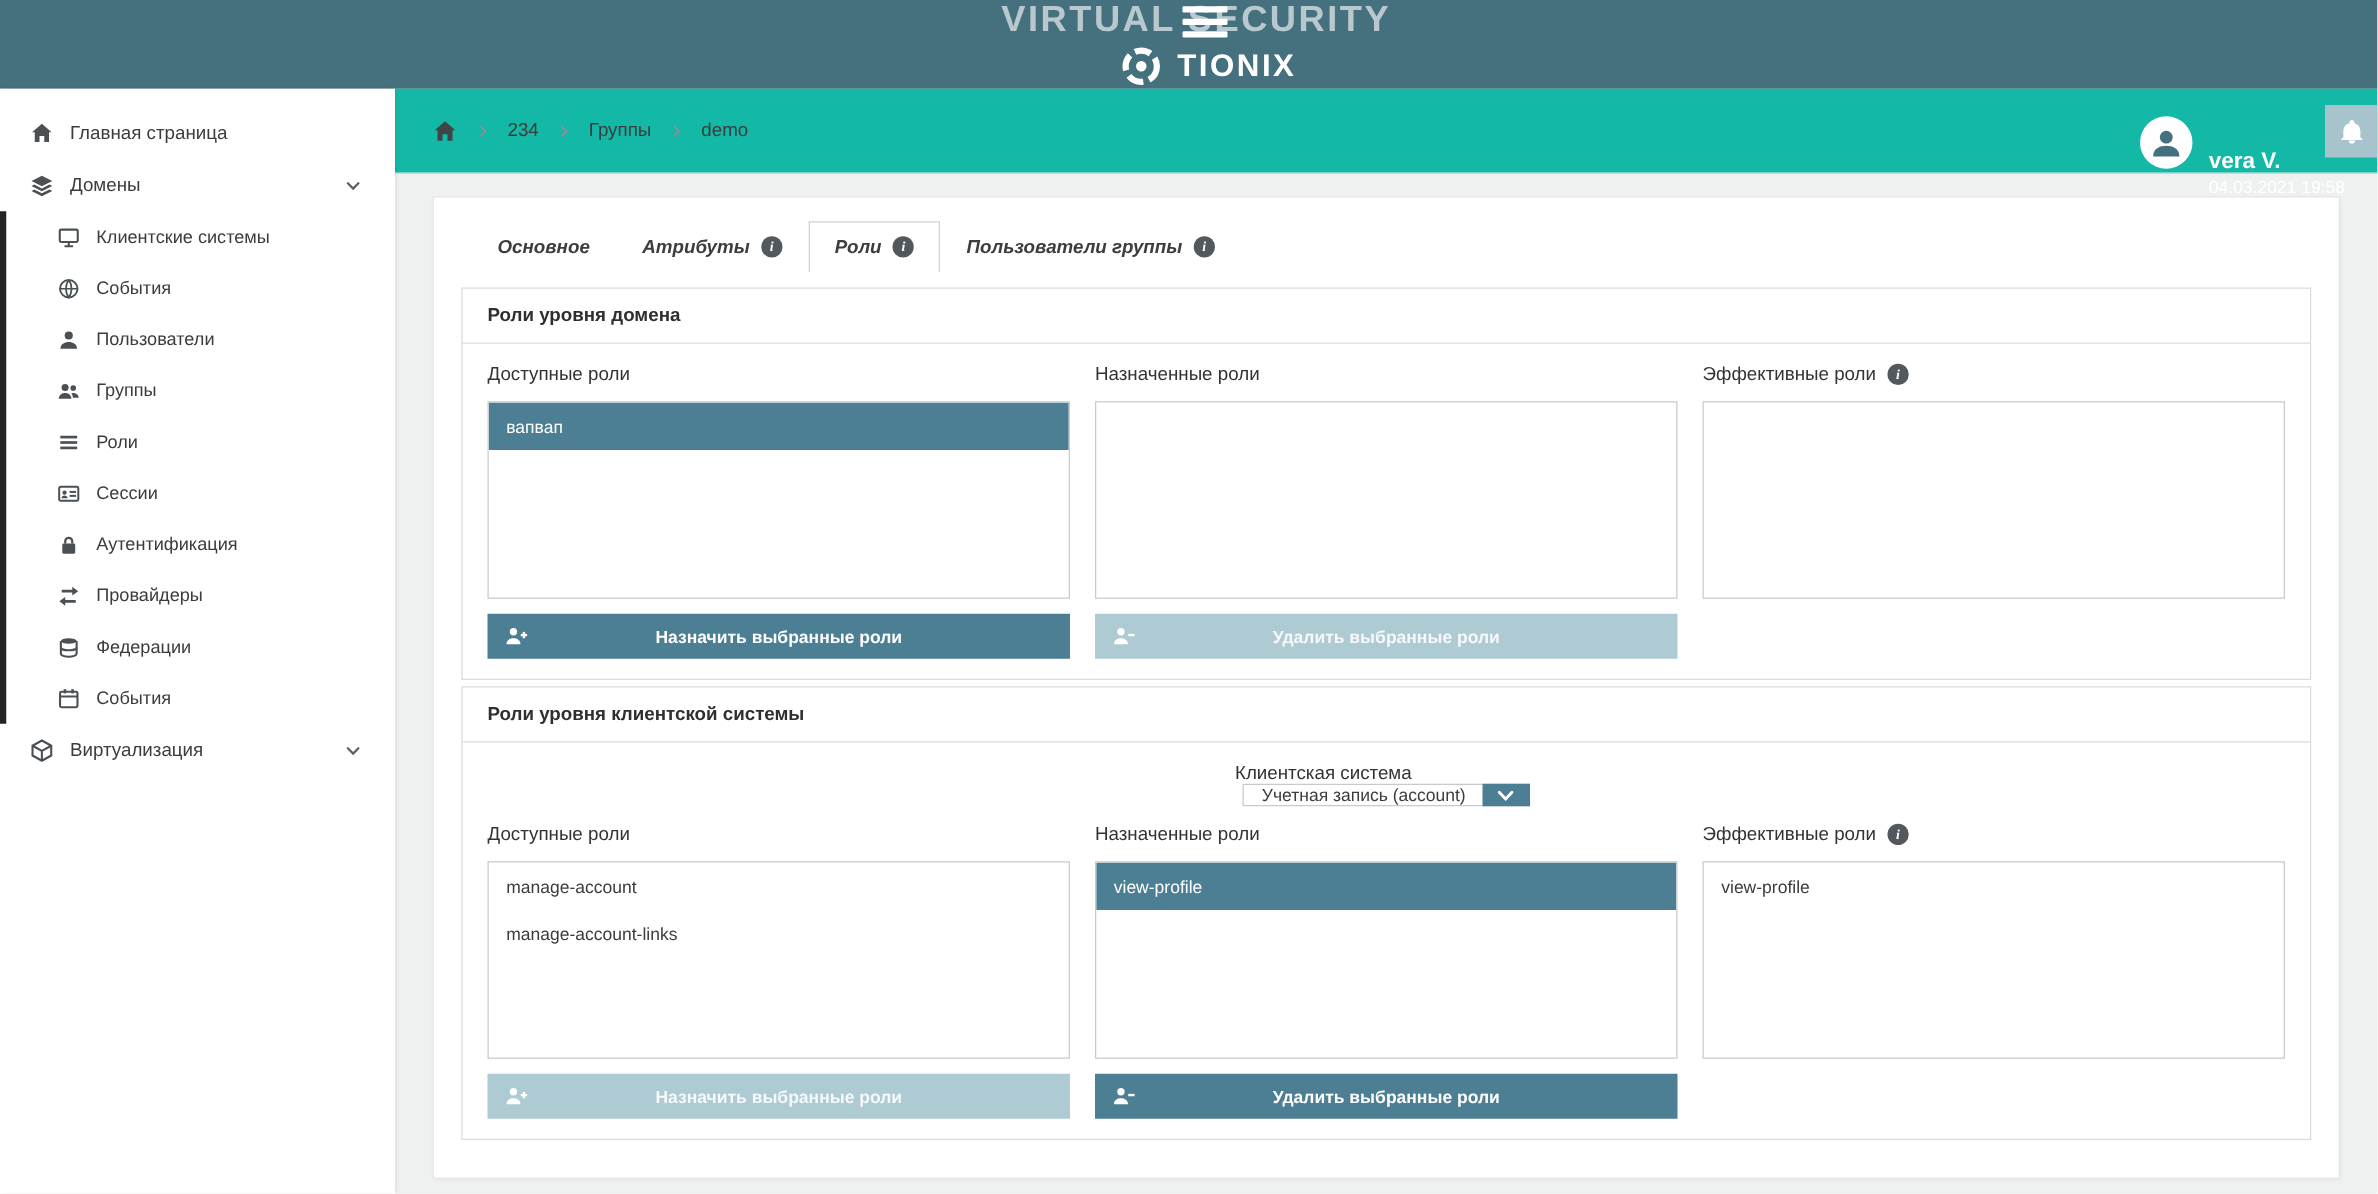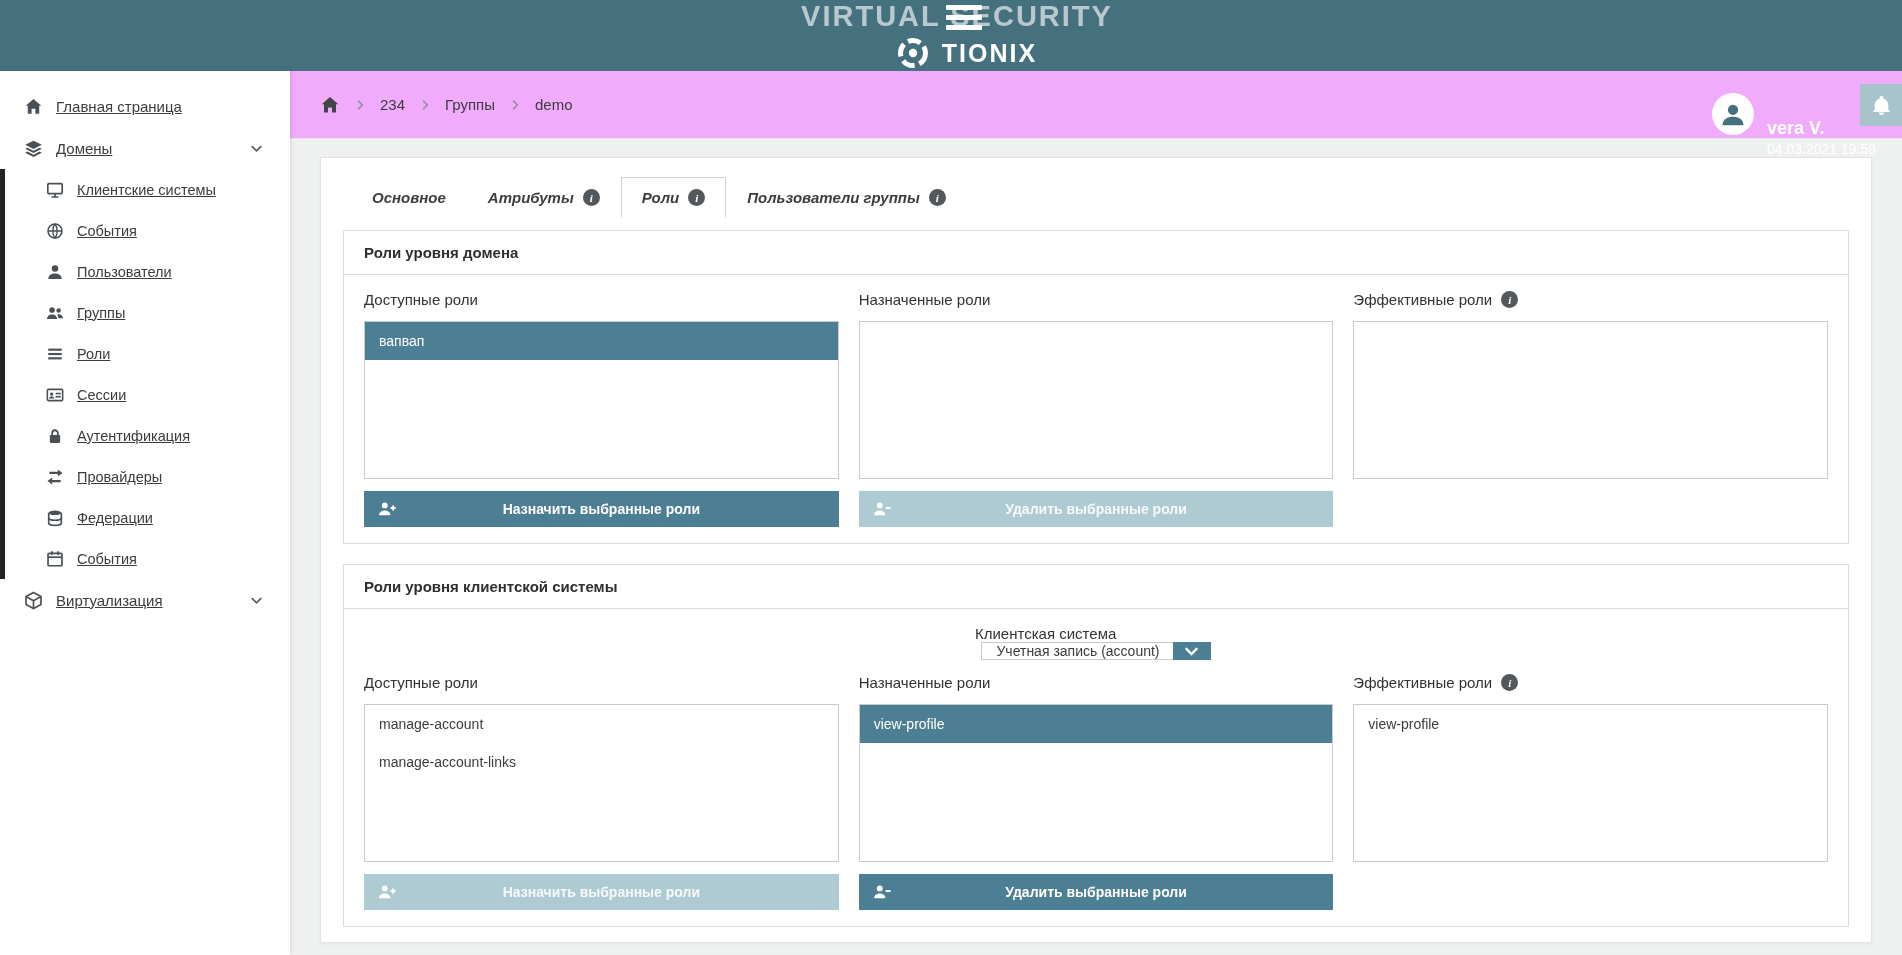--- a/index.html
+++ b/index.html
@@ -29,42 +29,42 @@
   .avatar { width: 42px; height: 42px; border-radius: 50%; background: #fff; display: flex; align-items: center; justify-content: center; }
   .avatar svg { width: 30px; height: 30px; fill: #45707e; }
   .user-name { font-size: 18px; font-weight: bold; margin-top: 47px; }
   .user-date { font-size: 14px; margin-top: 2px; }
 
   
   .layout { display: flex; height: 884px; }
 
   
   .sidebar {
-    width: 290px; background: #fff; padding-top: 14px; flex: none;
-    box-shadow: 1px 0 4px rgba(0,0,0,0.10); position: relative; z-index: 1; text-decoration: underline;
+    width: 316px; background: #fff; padding-top: 14px; flex: none;
+    box-shadow: 1px 0 4px rgba(0,0,0,0.10); position: relative; z-index: 1;
   }
   .nav-item {
     height: 42px; display: flex; align-items: center; gap: 13px;
     padding: 0 26px 0 24px; font-size: 15px; color: #3c3c3c; cursor: pointer;
   }
   .nav-ic { width: 19px; height: 19px; flex: none; color: #4a5054; }
   .nav-ic svg { width: 19px; height: 19px; fill: currentColor; }
   .nav-chev { margin-left: auto; width: 15px; height: 15px; color: #5a5f62; }
   .nav-chev svg { width: 15px; height: 15px; }
   .nav-group { border-left: 5px solid #242424; }
   .nav-group .nav-item { padding-left: 19px; }
   .nav-item.active, .nav-item.active .nav-ic, .nav-item.active .nav-chev { color: #4c7f93; }
   .nav-sub .nav-item { height: 41px; padding-left: 41px; font-size: 14.5px; }
   .nav-sub .nav-ic { width: 18px; height: 18px; }
   .nav-sub .nav-ic svg { width: 18px; height: 18px; }
 
   
   .main { flex: 1; display: flex; flex-direction: column; min-width: 0; }
   .breadcrumb-bar {
-    height: 68px; background: #f0abfc; border-bottom: 1px solid #e3e6e6;
+    height: 68px; background: #14b8a6; border-bottom: 1px solid #e3e6e6;
     display: flex; align-items: center; padding: 0 30px; position: relative; flex: none;
   }
   .crumb-home { width: 20px; height: 20px; color: #3f4446; cursor: pointer; }
   .crumb-home svg { width: 20px; height: 20px; fill: currentColor; }
   .crumb-sep { width: 14px; height: 14px; color: #8a9093; margin: 0 13px; }
   .crumb-sep svg { width: 14px; height: 14px; }
   .crumb { font-size: 15px; color: #3c3c3c; cursor: pointer; }
   .bell-btn {
     position: absolute; right: 0; top: 13px; width: 42px; height: 42px;
     background: #a7c4cd; display: flex; align-items: center; justify-content: center; cursor: pointer;
@@ -88,21 +88,21 @@
   .info {
     width: 17px; height: 17px; border-radius: 50%; background: #53585c; color: #fff;
     display: inline-flex; align-items: center; justify-content: center;
     font-size: 11px; font-weight: bold; font-style: italic;
     font-family: "Liberation Serif", serif; flex: none;
   }
   .info::after { content: "i"; }
 
   
   .box { border: 1px solid #dadddd; margin-top: 0; }
-  .box + .box { margin-top: 20px; }
+  .box + .box { margin-top: 5px; }
   .box-title { padding: 13px 20px; font-size: 15px; font-weight: bold; color: #2f2f2f; border-bottom: 1px solid #dadddd; }
   .box-content { padding: 16px 20px; }
   .cols { display: flex; gap: 20px; }
   .col { flex: 1; min-width: 0; }
   .col-label { display: flex; gap: 9px; font-size: 15px; color: #333; margin-bottom: 8px; height: 22px; }
   .listbox { border: 1px solid #c6cbcc; background: #fff; height: 158px; overflow: hidden; }
   .list-item { height: 38px; display: flex; align-items: center; padding: 0 14px; font-size: 14px; color: #3c3c3c; cursor: pointer; }
   .list-item.selected { background: #4c7f93; color: #fff; }
 
   .btn-row { display: flex; gap: 20px; margin-top: 12px; }

